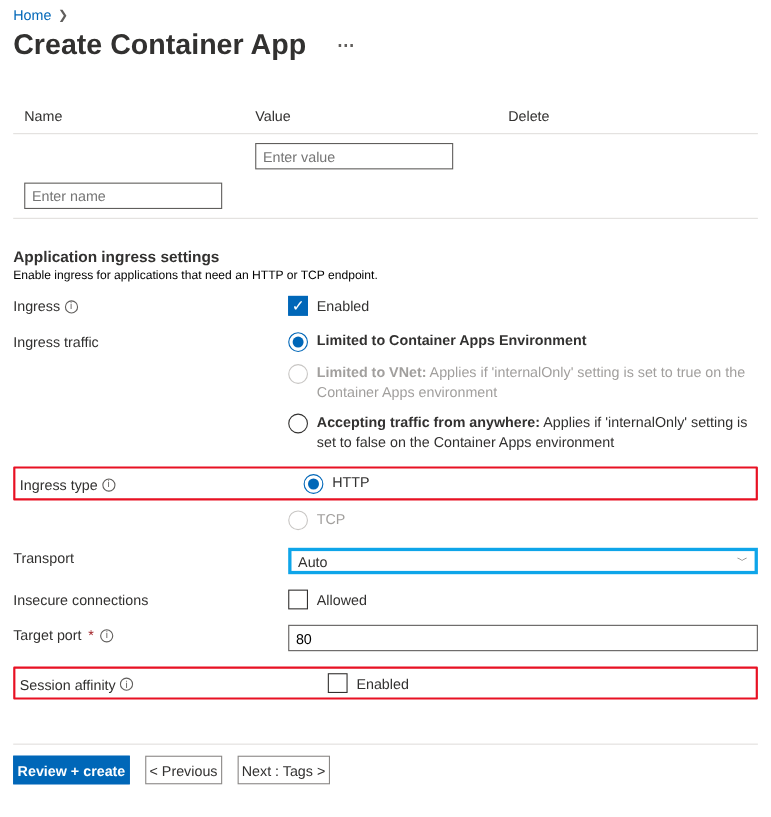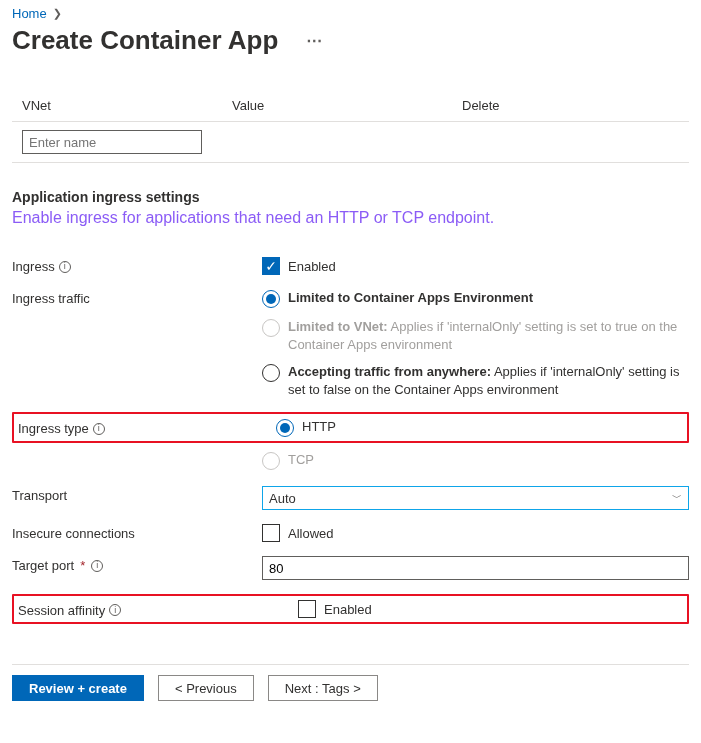--- a/index.html
+++ b/index.html
@@ -45,31 +45,32 @@
     display: flex;
     padding: 8px 0 8px 10px;
     gap: 0;
   }
   input[type=text].name-inp {
     width: 180px; height: 24px;
     border: 1px solid #605e5c;
     padding: 0 6px;
     font-size: 13px;
     margin-right: 30px;
+    margin-top: 36px;
   }
   input[type=text].val-inp {
     width: 180px; height: 24px;
     border: 1px solid #605e5c;
     padding: 0 6px;
     font-size: 13px;
   }
 
   .section { margin-top: 26px; }
   .sec-title { font-weight: 700; font-size: 14px; margin-bottom: 4px; }
-  .sec-desc { color: #8b5cf6; font-size: 16px; margin-bottom: 30px; }
+  .sec-desc { color: #000000; font-size: 11px; margin-bottom: 12px; }
 
   .form-row {
     display: flex;
     align-items: flex-start;
     margin-bottom: 14px;
   }
   .form-label {
     width: 250px;
     flex-shrink: 0;
     font-size: 13px;
@@ -119,65 +120,66 @@
   .radio-text { font-size:13px; line-height:1.35; max-width:410px; }
   .radio-text .bold { font-weight:600; }
 
   .highlight-red { border:2px solid #e81123; border-radius:1px; padding:4px 4px;gap:14px; }
 
   
   .select-wrap {
     position:relative;width:100%;
   }
   .select-box {
-    width:100%;height:24px;border:1px solid #0ea5e9;
+    width:100%;height:24px;border:3px solid #0ea5e9;
     padding:0 6px;font-size:13px;display:flex;align-items:center;
     justify-content:space-between;background:#fff;
   }
   .select-box .caret {
     font-size:10px;color:#605e5c;
   }
 
   input.port-inp {
     width:100%;height:24px;border:1px solid #605e5c;
     padding:0 6px;font-size:13px;
   }
 
   .footer-bar {
     display:flex;gap:14px;margin-top:40px;padding-top:10px;padding-bottom:10px;
     border-top:1px solid #e1dfdd;
   }
   .btn {
-    height:26px;padding:0 16px;font-size:13px;
+    height:26px;padding:0 3px;font-size:13px;
     border:1px solid #8a8886;background:#fff;color:#323130;
     display:inline-flex;align-items:center;cursor:pointer;
   }
   .btn.primary { background:#0067b8;border-color:#0067b8;color:#fff;font-weight:600; }
 </style>
 </head>
 <body>
 
 <div class="breadcrumb">
   <a href="#">Home</a>
   <span class="chev">❯</span>
 </div>
 
 <h1 class="title">
   <span>Create Container App</span>
   <span class="dots">⋯</span>
 </h1>
 
 <div class="table-head">
-  <div class="col-name">VNet</div>
+  <div class="col-name">Name</div>
   <div class="col-value">Value</div>
   <div class="col-del">Delete</div>
 </div>
 <hr class="sep">
 <div class="row-inputs">
   <input type="text" class="name-inp" placeholder="Enter name" style="">
+  <input type="text" class="val-inp" placeholder="Enter value" style="">
 </div>
 <hr class="sep">
 
 <div class="section">
   <div class="sec-title">Application ingress settings</div>
   <div class="sec-desc">Enable ingress for applications that need an HTTP or TCP endpoint.</div>
 
   <div class="form-row">
     <div class="form-label">
       <span>Ingress</span>

